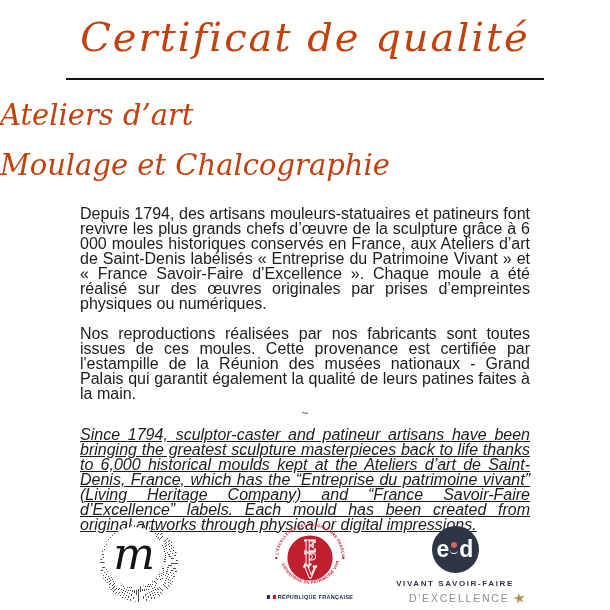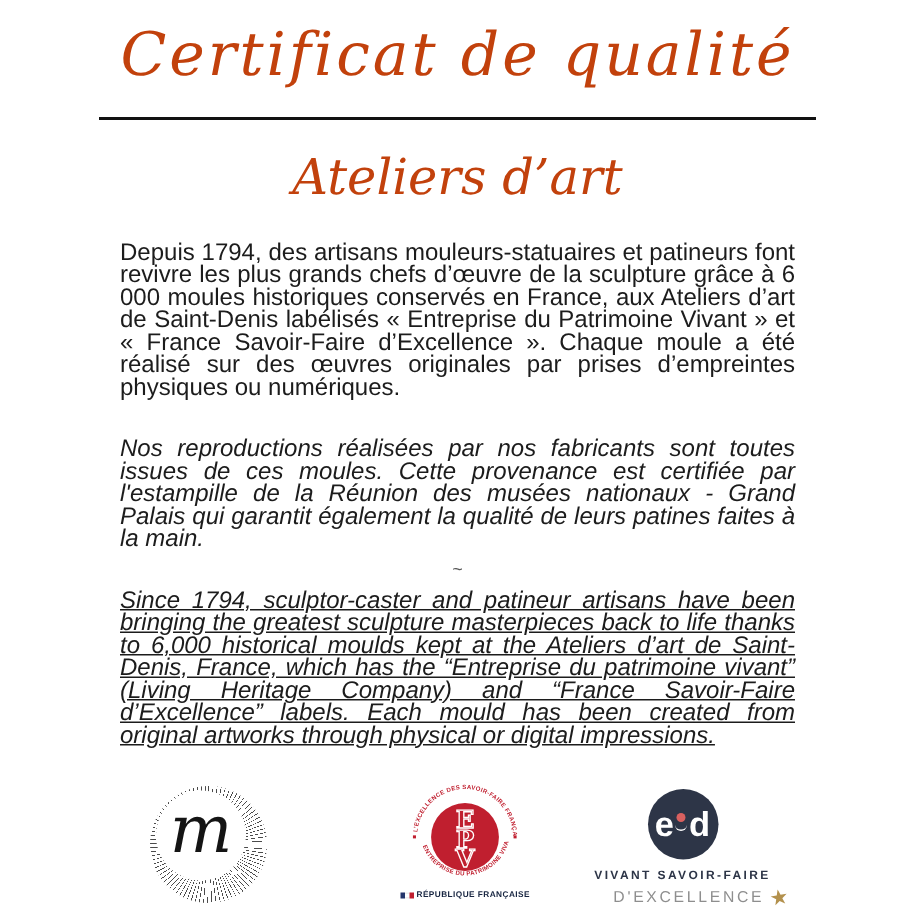--- a/index.html
+++ b/index.html
@@ -6,31 +6,31 @@
   .page {
     position:relative; width:610px; height:610px; overflow:hidden;
     background:#ffffff; color:#1f1f1f;
     font-family:"Liberation Sans", sans-serif;
   }
 
   
   .script { font-family:"DejaVu Serif", serif; font-style:italic; font-weight:400; color:#c2410c; }
   .title  { margin:12px 0 0; text-align:center; font-size:40px; letter-spacing:2px; line-height:1.25; }
   .rule   { border:none; border-top:2px solid #111; margin:16px 66px 0 66px; }
-  .subtitle { margin:12px; text-align:center; font-size:33px; line-height:1.2; }
+  .subtitle { margin:0; font-size:29px; line-height:1.2; }
   .sub1 { margin-top:18px; }
   .sub2 { margin-top:15px; }
 
   
   .par {
     width:450px; margin:0 auto; text-align:justify;
     font-size:16px; line-height:15px; color:#1c1c1c;
   }
   .fr1 { margin-top:23px; }
-  .fr2 { margin-top:26px;font-style:italic; }
+  .fr2 { margin-top:15px; }
   .en  { font-style:italic;text-decoration:underline; }
   .en1 { margin-top:7px; }
   .en2 { margin-top:15px; }
   .tilde { text-align:center; color:#5a5a5a; font-size:12px; margin-top:5px; line-height:14px; }
 
   
   .logo-rmn { position:absolute; left:100px; top:524px; width:78px; height:78px; }
   .rmn-rays {
     position:absolute; inset:0; border-radius:50%;
     background:repeating-conic-gradient(#2b2b2b 0deg 0.7deg, transparent 0.7deg 4.1deg);
@@ -75,20 +75,21 @@
 </style>
 </head>
 <body>
 
 <div class="page">
 
   <h1 class="title script">Certificat de qualité</h1>
   <hr class="rule">
 
   <h2 class="subtitle script sub1">Ateliers d’art</h2>
+  <h2 class="subtitle script sub2">Moulage et Chalcographie</h2>
 
   <p class="par fr1">Depuis 1794, des artisans mouleurs-statuaires et patineurs font revivre les plus grands chefs d’œuvre de la sculpture grâce à 6 000 moules historiques conservés en France, aux Ateliers d’art de Saint-Denis labélisés « Entreprise du Patrimoine Vivant » et « France Savoir-Faire d’Excellence ». Chaque moule a été réalisé sur des œuvres originales par prises d’empreintes physiques ou numériques.</p>
   <p class="par fr2">Nos reproductions réalisées par nos fabricants sont toutes issues de ces moules. Cette provenance est certifiée par l'estampille de la Réunion des musées nationaux - Grand Palais qui garantit également la qualité de leurs patines faites à la main.</p>
 
   <div class="tilde">~</div>
 
   <p class="par en en1">Since 1794, sculptor-caster and patineur artisans have been bringing the greatest sculpture masterpieces back to life thanks to 6,000 historical moulds kept at the Ateliers d’art de Saint-Denis, France, which has the “Entreprise du patrimoine vivant” (Living Heritage Company) and “France Savoir-Faire d’Excellence” labels. Each mould has been created from original artworks through physical or digital impressions.</p>
 
   <div class="logo-rmn">
     <div class="rmn-rays"></div>

